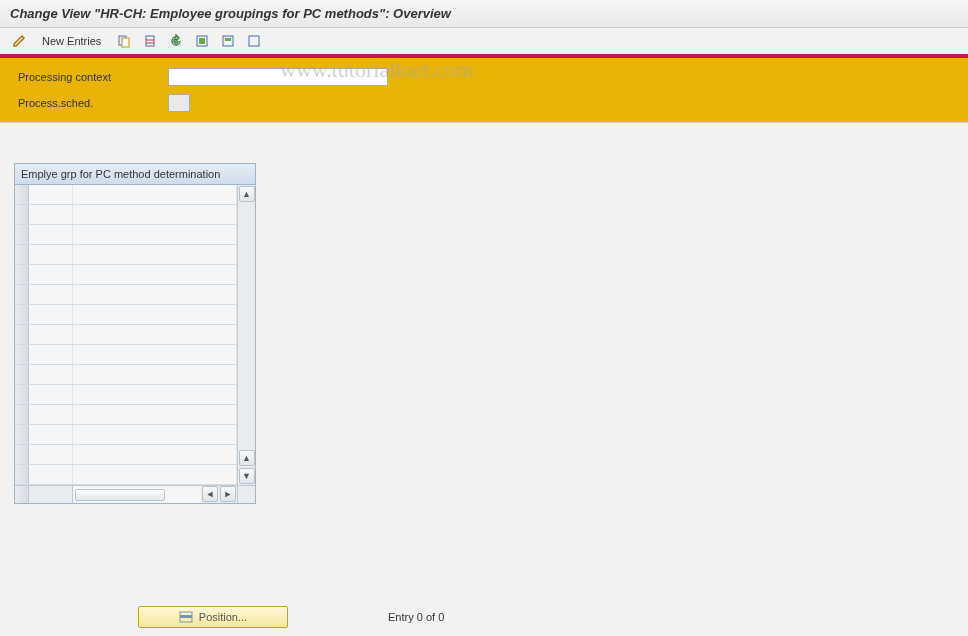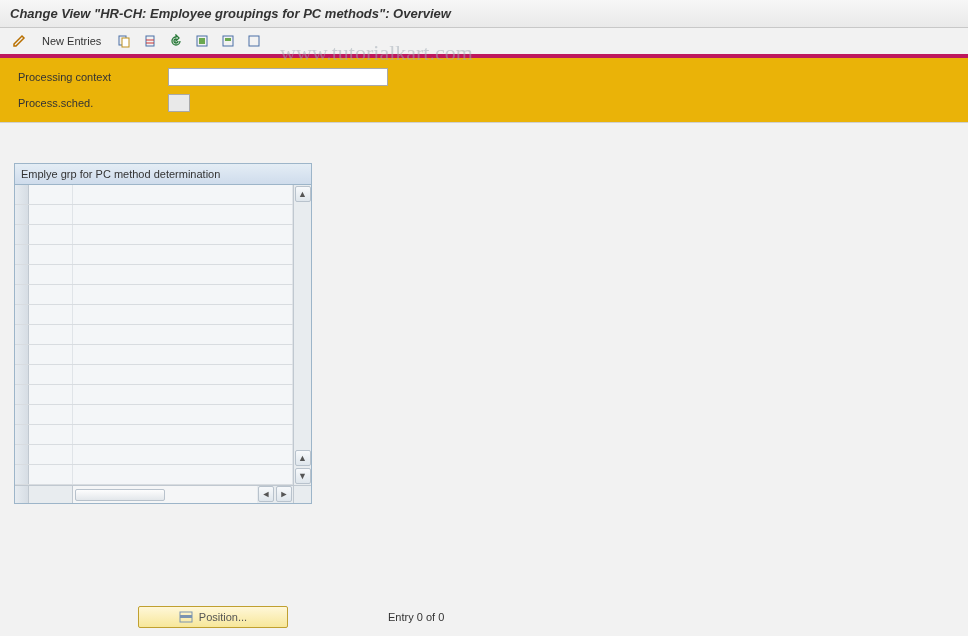--- a/index.html
+++ b/index.html
@@ -71,21 +71,21 @@
       border: 1px solid #a9a9a9;
       background: #fff;
       font-size: 11px;
       padding: 0 2px;
     }
     .input-wide { width: 220px; }
     .input-small { width: 22px; background:#e9e9e9; }
 
     .grid-container {
       margin: 40px 0 0 14px;
-      width: 298px;
+      width: 242px;
       border: 1px solid #9db5c9;
       background: #fff;
       position: relative;
     }
     .grid-title {
       background: linear-gradient(#e4edf5, #cfdcec);
       border-bottom: 1px solid #9db5c9;
       padding: 4px 6px;
       font-size: 11px;
       color: #333;
@@ -195,21 +195,21 @@
       background: linear-gradient(#fff7d8,#f7e79a);
       border:1px solid #c0a030;
       border-radius:2px;
       font-size:11px;
       color:#555;
       cursor:pointer;
     }
     .entry-text { font-size:11px; color:#333; }
     .watermark {
       position:absolute;
-      top:40px;
+      top:57px;
       left:280px;
       font-size:22px;
       color: rgba(160,170,180,0.5);
       font-family: Georgia, serif;
       pointer-events:none;
     }
     svg { display:block; }
   </style>
 </head>
 <body>

